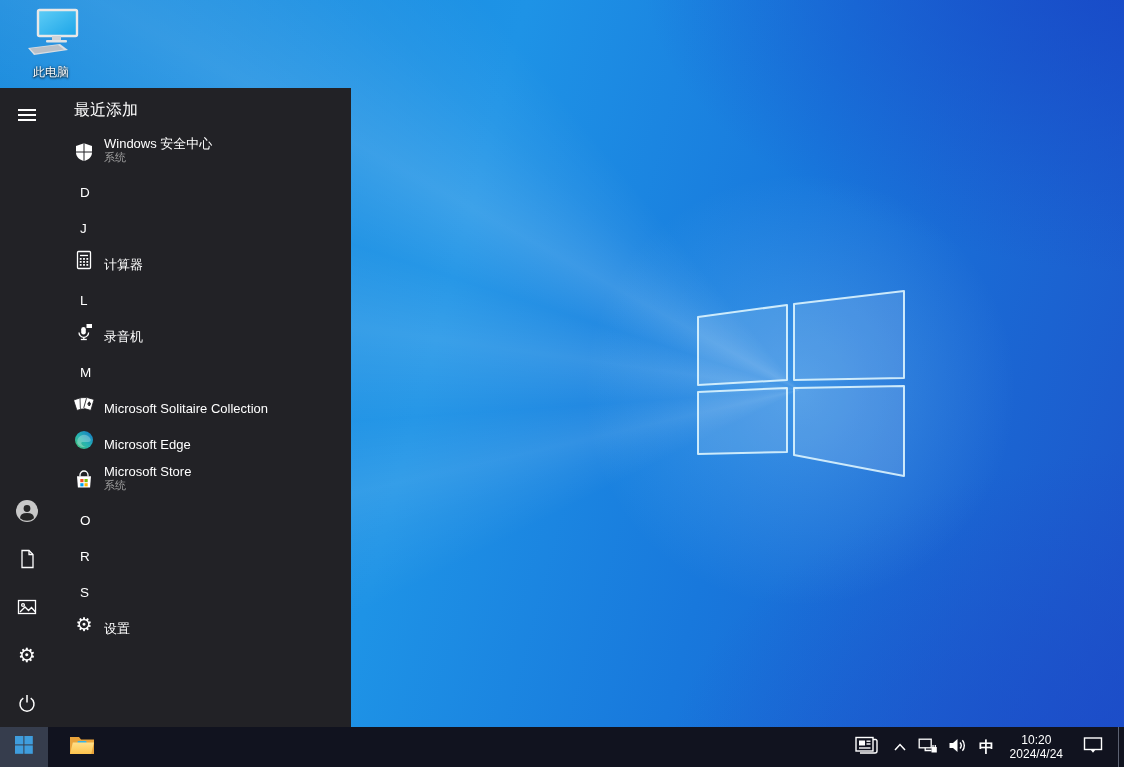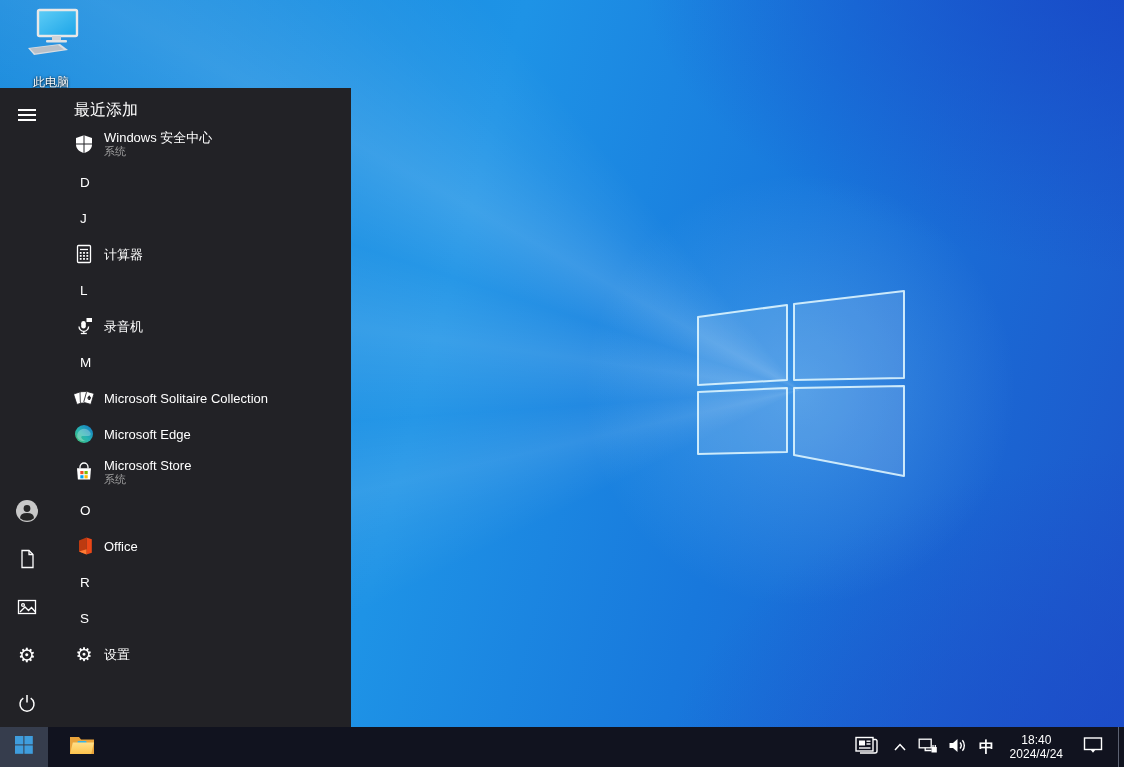--- a/index.html
+++ b/index.html
@@ -19,33 +19,33 @@
         rgba(255,255,255,.04) 288deg,
         rgba(255,255,255,.14) 299deg,
         rgba(255,255,255,.05) 311deg,
         rgba(255,255,255,0) 321deg 360deg),
       radial-gradient(900px 520px at 105% -5%, rgba(24,70,198,.95), rgba(24,70,198,0) 60%),
       radial-gradient(1000px 620px at 108% 108%, rgba(28,74,200,.95), rgba(28,74,200,0) 55%),
       linear-gradient(105deg,#0f86dc 0%,#1e93e6 40%,#1878dc 65%,#1d55ca 100%);}
   .winlogo{position:absolute;left:690px;top:285px}
 
   .desktop-icon{position:absolute;left:12px;top:8px;width:78px;text-align:center;cursor:default}
-  .di-label{margin-top:12px;font-size:12px;color:#fff;
+  .di-label{margin-top:2px;font-size:12px;color:#fff;
     text-shadow:0 1px 2px rgba(0,0,0,.9),0 0 3px rgba(0,0,0,.6)}
 
   
   .start-menu{position:absolute;left:0;top:88px;width:351px;height:639px;background:#222226;
     display:flex;overflow:hidden}
   .rail{width:54px;flex:none;position:relative}
   .rail-btn{position:absolute;left:3px;width:48px;height:48px;display:flex;
     align-items:center;justify-content:center;color:#fff}
   .app-list{flex:1;padding:8px 0 0 18px;overflow:hidden}
   .al-header{height:28px;display:flex;align-items:center;padding-left:2px;
     font-size:16px;color:#fff}
-  .row{display:flex;align-items:center}
+  .row{display:flex;align-items:flex-end}
   .row.app{height:36px}
   .row.app.two{height:40px}
   .row.section{height:36px;padding-left:8px;font-size:13.5px;color:#fff}
   .app-icon{width:24px;height:24px;flex:none;display:flex;align-items:center;
     justify-content:center;margin-right:8px;color:#fff}
   .app-text{display:flex;flex-direction:column;justify-content:center}
   .app-label{font-size:13px;color:#fff;line-height:15px;white-space:nowrap}
   .app-sub{font-size:11px;color:#9f9f9f;line-height:13px}
   .glyph{font-size:18px;line-height:1;color:#fff}
 
@@ -242,32 +242,20 @@
             </svg>
           </span>
           <span class="app-text">
             <span class="app-label">Microsoft Store</span>
             <span class="app-sub">系统</span>
           </span>
         </div>
         <div class="row section">
           <span>O</span>
         </div>
-        <div class="row app">
-          <span class="app-icon">
-            <svg width="20" height="20" viewBox="0 0 20 20">
-              <polygon points="5,4.5 12.5,1.5 12.5,18.5 5,15.5" fill="#bd3a10"></polygon>
-              <polygon points="12.5,1.5 17.8,3.3 17.8,16.7 12.5,18.5" fill="#eb4717"></polygon>
-              <polygon points="5,15.5 12.5,13.2 12.5,18.5" fill="#ff7a33"></polygon>
-            </svg>
-          </span>
-          <span class="app-text">
-            <span class="app-label">Office</span>
-          </span>
-        </div>
         <div class="row section">
           <span>R</span>
         </div>
         <div class="row section">
           <span>S</span>
         </div>
         <div class="row app">
           <span class="app-icon">
             <span class="glyph" style="font-size:19px">⚙</span>
           </span>
@@ -329,21 +317,21 @@
       <div class="tray-btn w30">
         <span><svg width="20" height="17" viewBox="0 0 20 17">
               <polygon points="1.5,6 5,6 9.5,2 9.5,15 5,11 1.5,11" fill="#fff"></polygon>
               <path d="M12 5.5a4.6 4.6 0 0 1 0 6M14.4 3.3a8 8 0 0 1 0 10.4" fill="none" stroke="#fff" stroke-width="1.4"></path>
             </svg></span>
       </div>
       <div class="tray-btn w28">
         <span class="ime">中</span>
       </div>
       <div class="clock">
-        <div>18:40</div>
+        <div>10:20</div>
         <div>2024/4/24</div>
       </div>
       <div class="tray-btn" style="width:42px">
         <span><svg width="20" height="19" viewBox="0 0 20 19" fill="none" stroke="#fff" stroke-width="1.4">
               <rect x="1.5" y="2" width="17" height="11.5"></rect>
               <polygon points="7.5,13.5 12.5,13.5 10,16.8" fill="#fff" stroke="none"></polygon>
             </svg></span>
       </div>
       <div class="tray-sep"></div>
       <div class="show-desktop"></div>

